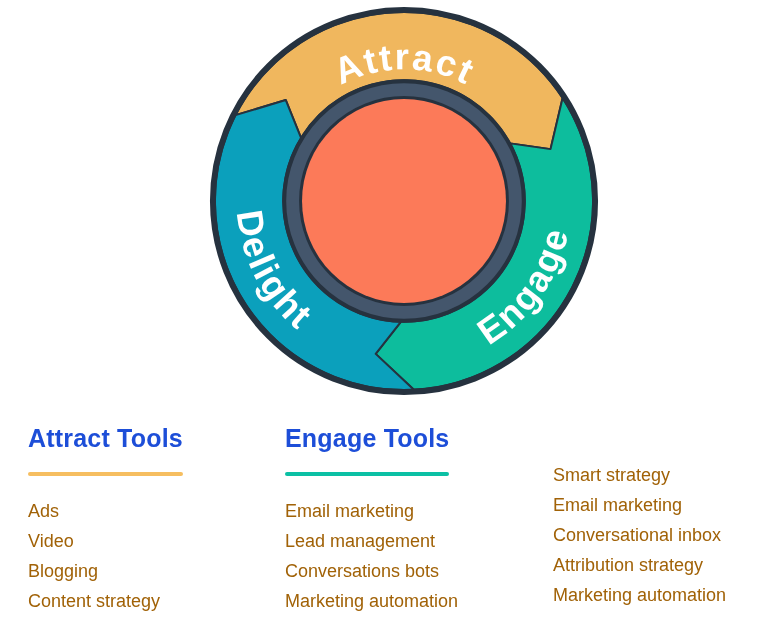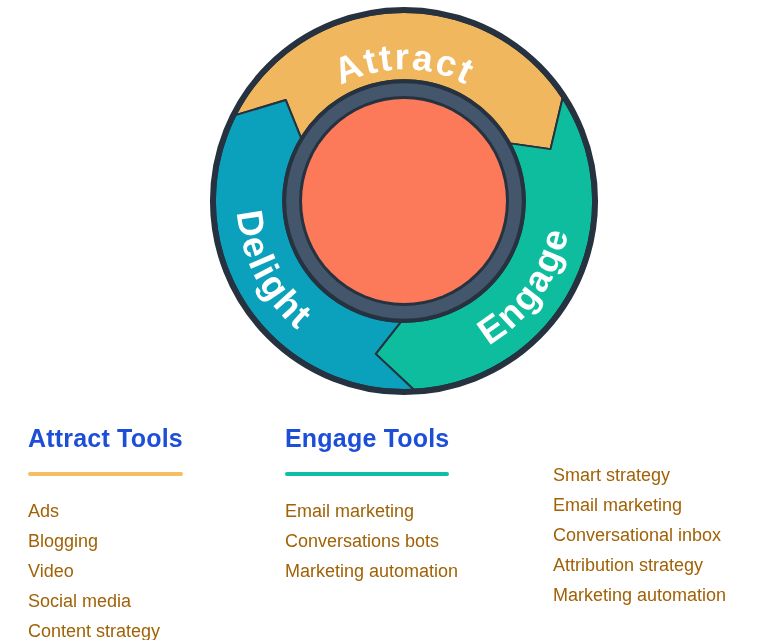--- a/index.html
+++ b/index.html
@@ -66,34 +66,34 @@
     </text>
   </svg>
 
   <div class="tools col-attract">
     <div class="col-head">
       <h2 class="col-title">Attract Tools</h2>
       <div class="rule rule-attract"></div>
     </div>
     <ul class="tool-list">
       <li>Ads</li>
+      <li>Video</li>
       <li>Blogging</li>
-      <li>Video</li>
-      <li>Social media</li>
       <li>Content strategy</li>
     </ul>
   </div>
 
   <div class="tools col-engage">
     <div class="col-head">
       <h2 class="col-title">Engage Tools</h2>
       <div class="rule rule-engage"></div>
     </div>
     <ul class="tool-list">
       <li>Email marketing</li>
+      <li>Lead management</li>
       <li>Conversations bots</li>
       <li>Marketing automation</li>
     </ul>
   </div>
 
   <div class="tools col-delight">
     <div class="col-head">
       <div class="rule rule-delight"></div>
     </div>
     <ul class="tool-list">

